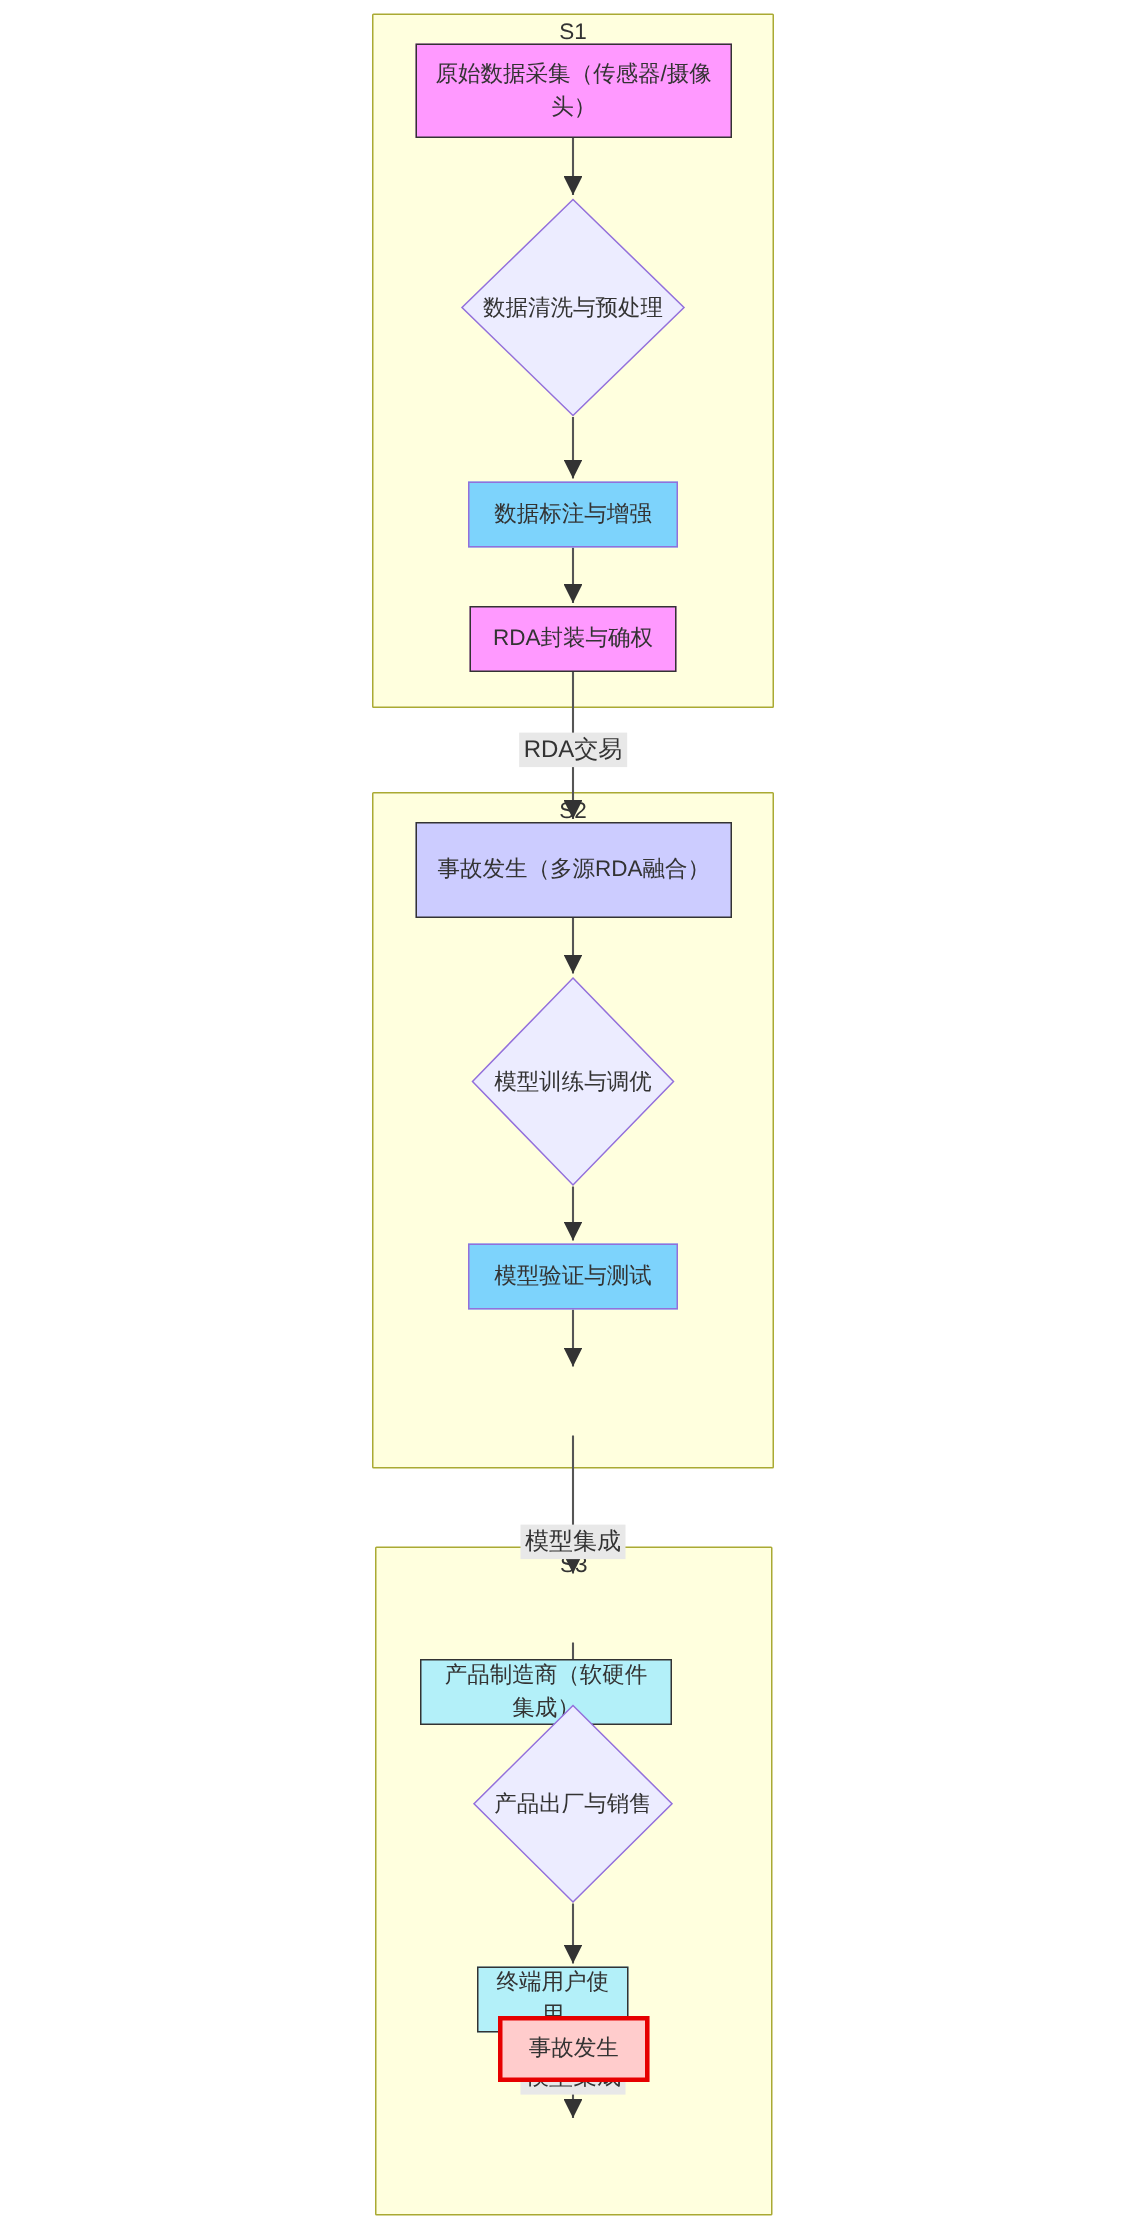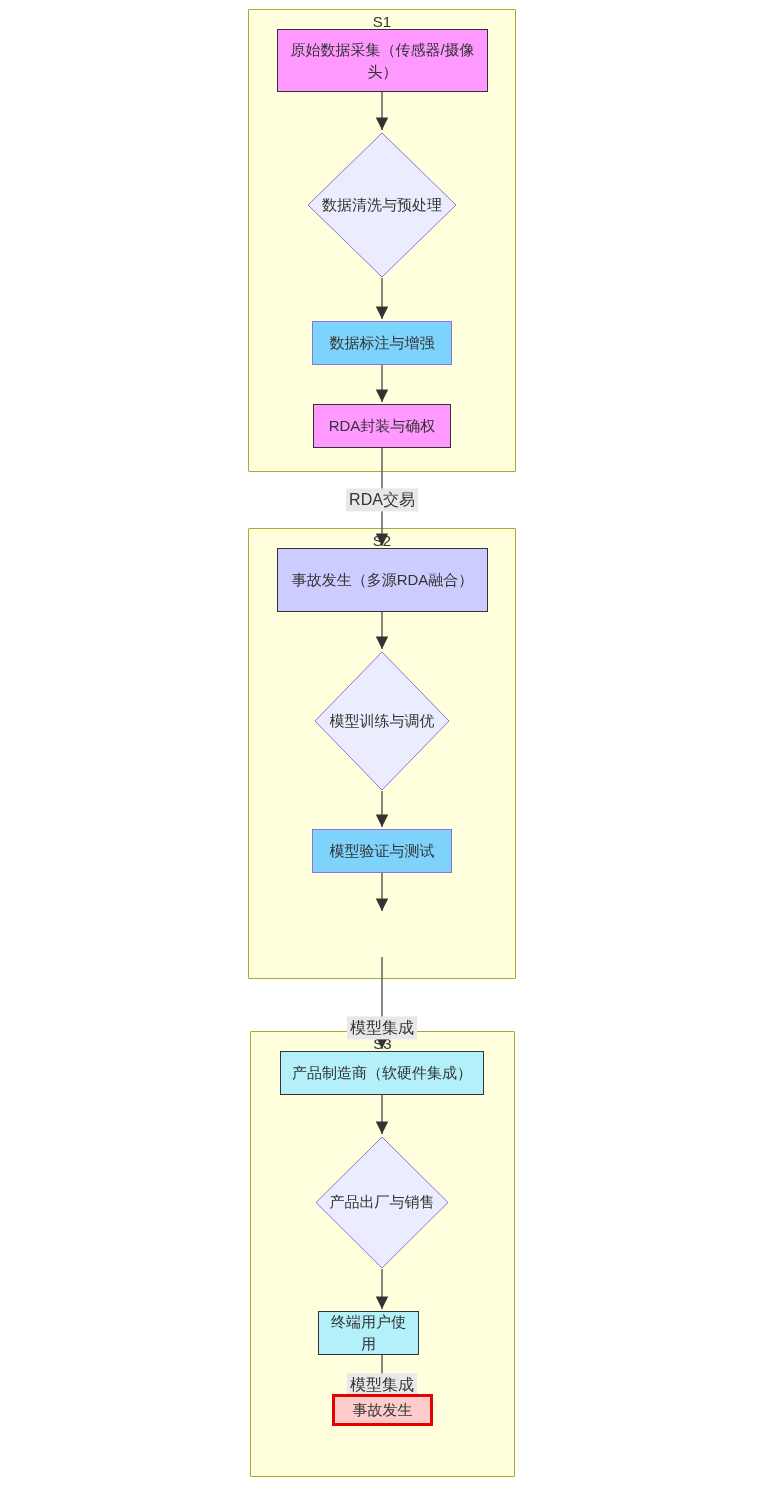--- a/index.html
+++ b/index.html
@@ -42,23 +42,23 @@
   .node-model  {background:#ccccff;border:1px solid #333333;}
   .node-product{background:#b3f0f9;border:1px solid #333333;}
   .node-accident{background:#ffcccc;border:3px solid #e60000;}
 
   #n-raw  {left:277px;top:29px;  width:211px;height:63px;}
   #n-anno {left:312px;top:321px; width:140px;height:44px;}
   #n-rda  {left:313px;top:404px; width:138px;height:44px;}
   #n-dev  {left:277px;top:548px; width:211px;height:64px;}
   #n-valid{left:312px;top:829px; width:140px;height:44px;}
   #n-pack {left:325px;top:913px; width:113px;height:44px;}
-  #n-mfg  {left:280px;top:1051px;width:204px;height:44px;}
+  #n-mfg  {left:280px;top:1106px;width:168px;height:44px;}
   #n-user {left:318px;top:1311px;width:101px;height:44px;}
-  #n-acc  {left:332px;top:1394px;width:101px;height:32px;}
+  #n-acc  {left:332px;top:1344px;width:101px;height:44px;}
 
   
   .diamond{position:absolute;z-index:4;}
   .diamond svg{position:absolute;left:0;top:0;}
   .diamond .dtext{
     position:absolute;inset:0;display:flex;align-items:center;justify-content:center;
     font-size:15px;color:#333;text-align:center;white-space:nowrap;
   }
   #n-clean{left:307px;top:132px;width:150px;height:146px;}
   #n-train{left:314px;top:651px;width:136px;height:140px;}

